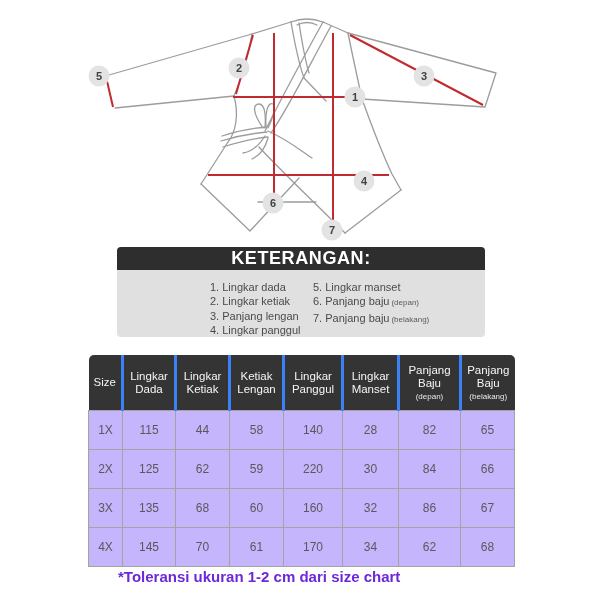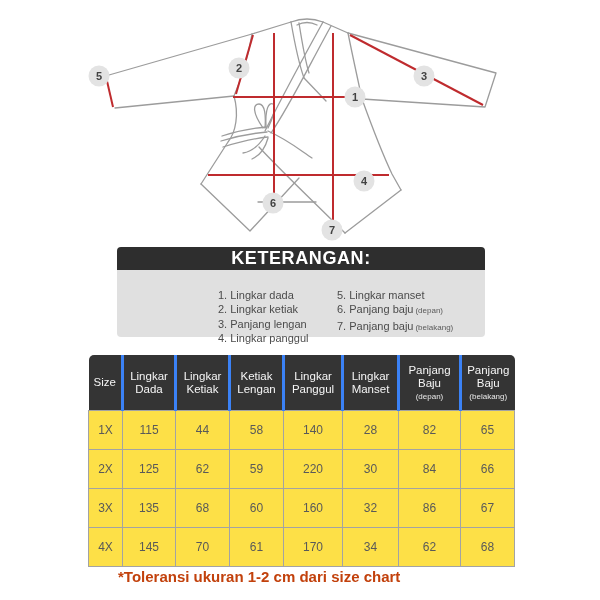--- a/index.html
+++ b/index.html
@@ -17,42 +17,42 @@
   .legend { position:absolute; left:117px; top:247px; width:368px; }
   .legend-title {
     background:#2e2e2e; color:#ffffff; text-align:center; font-size:18px;
     font-weight:bold; letter-spacing:0.6px; height:23px; line-height:23px;
     border-radius:4px 4px 0 0;
   }
   .legend-body {
     background:#e0e0e0; border-radius:0 0 4px 4px; height:67px;
     box-sizing:border-box; padding:10px 0 0 93px; display:flex;
   }
-  .legend-body ul { list-style:none; margin:8px; padding:0; font-size:11px; line-height:14.4px; color:#4b4b4b; }
+  .legend-body ul { list-style:none; margin:0; padding:0; font-size:11px; line-height:14.4px; color:#4b4b4b; }
   .legend-col-1 { width:103px; }
   .legend-sub { font-size:8px; color:#5a5a5a; margin-left:2px; }
   
   .size-table { position:absolute; left:88px; top:355px; width:426px; border-collapse:collapse; table-layout:fixed; }
   .size-table col.c1{width:34px}.size-table col.c2{width:53px}.size-table col.c3{width:54px}
   .size-table col.c4{width:54px}.size-table col.c5{width:59px}.size-table col.c6{width:56px}
   .size-table col.c7{width:62px}.size-table col.c8{width:54px}
   .size-table th {
     background:#343434; color:#f5f5f5; font-weight:400; font-size:11.5px; line-height:13px;
     height:55px; padding:0 1px; text-align:center; vertical-align:middle;
     border-left:3px solid #3b82f6; border-right:1px solid #ffffff;
   }
   .size-table thead th:first-child { border-left:none; border-radius:5px 0 0 0; }
   .size-table thead th:last-child  { border-right:none; border-radius:0 5px 0 0; }
   .th-sub { display:block; font-size:8px; line-height:9px; margin-top:2px; color:#e8e8e8; }
   .size-table td {
-    background:#fde047; border:1px solid #a3a3a3; height:36px;
+    background:#c4b5fd; border:1px solid #a3a3a3; height:36px;
     text-align:center; vertical-align:middle; font-size:12px; color:#595959;
   }
   
-  .footnote { position:absolute; left:118px; top:568px; font-size:15px; font-weight:bold; color:#c2410c; }
+  .footnote { position:absolute; left:118px; top:568px; font-size:15px; font-weight:bold; color:#6d28d9; }
 </style>
 </head>
 <body>
 
 <div class="stage">
 
   <svg class="garment-svg" viewBox="0 0 600 250">
     <g class="outline">
 
       <path d="M252,34 L109,75"></path>

